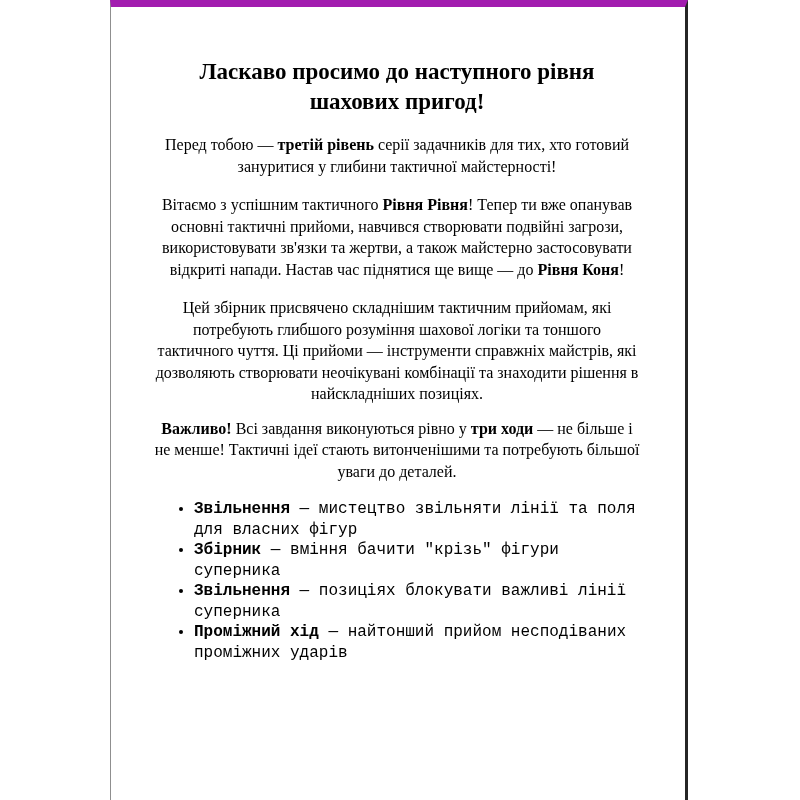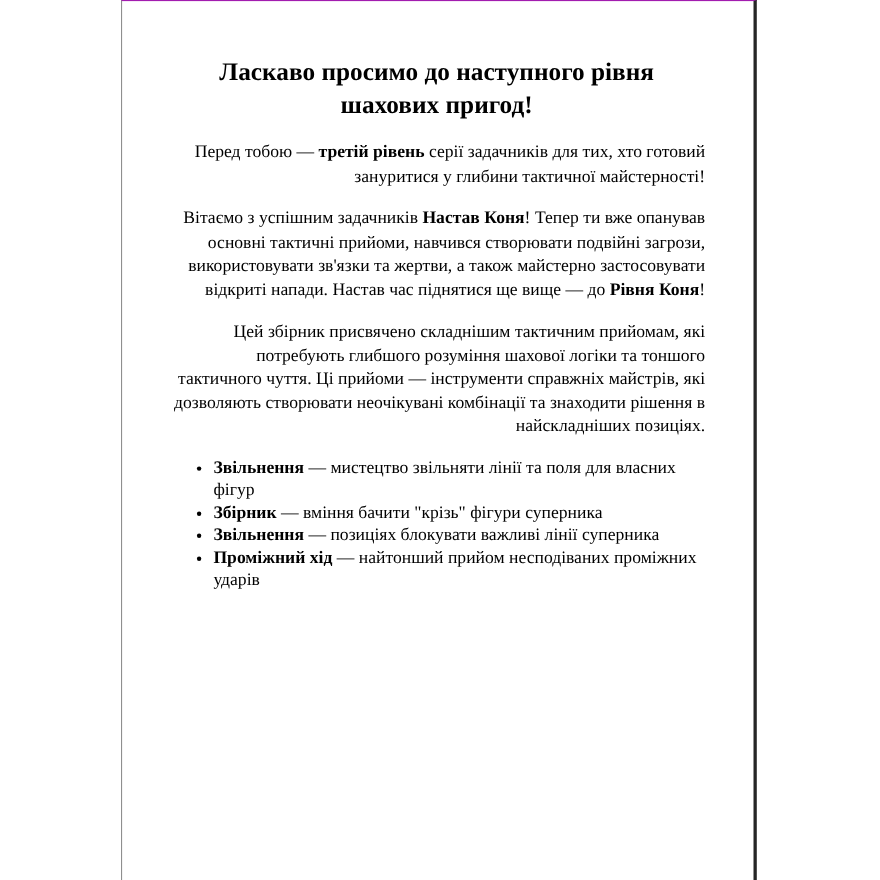--- a/index.html
+++ b/index.html
@@ -11,70 +11,72 @@
     color: #000000;
     overflow: hidden;
   }
   .page {
     position: absolute;
     left: 110px;
     top: 0;
     width: 578px;
     height: 800px;
     background: #ffffff;
-    border-top: 1px solid #a21caf;
+    border-top: 7px solid #a21caf;
     border-right: 3px solid #262626;
     border-left: 1px solid #8f8f8f;
     padding: 0 44px 0 42px;
   }
   .doc-title {
     margin-top: 50px;
     font-size: 23px;
     line-height: 30px;
     font-weight: bold;
     text-align: center;
   }
   p.body-par {
     margin-top: 17px;
     font-size: 16px;
     line-height: 21.5px;
-    text-align: right;
+    text-align: center;
   }
   p.body-par.tight { margin-top: 13px; }
   b { font-weight: bold; }
   .section-heading {
     margin-top: 21px;
     font-size: 23px;
     line-height: 30px;
     font-weight: bold;
     text-align: left;
   }
   ul.sections-list {
     margin-top: 17px;
     padding-left: 41px;
     list-style: disc outside;
   }
   ul.sections-list li {
     font-size: 16px;
     line-height: 20.5px;
+    font-family: Liberation Mono, monospace;
   }
 </style>
 </head>
 <body>
 
 <div class="page">
 
   <h1 class="doc-title">Ласкаво просимо до наступного рівня шахових пригод!</h1>
 
   <p class="body-par"><span>Перед тобою — </span><b>третій рівень</b><span> серії задачників для тих, хто готовий зануритися у глибини тактичної майстерності!</span></p>
 
-  <p class="body-par"><span>Вітаємо з успішним задачників </span><b>Настав Коня</b><span>! Тепер ти вже опанував основні тактичні прийоми, навчився створювати подвійні загрози, використовувати зв'язки та жертви, а також майстерно застосовувати відкриті напади. Настав час піднятися ще вище — до </span><b>Рівня Коня</b><span>!</span></p>
+  <p class="body-par"><span>Вітаємо з успішним тактичного </span><b>Рівня Рівня</b><span>! Тепер ти вже опанував основні тактичні прийоми, навчився створювати подвійні загрози, використовувати зв'язки та жертви, а також майстерно застосовувати відкриті напади. Настав час піднятися ще вище — до </span><b>Рівня Коня</b><span>!</span></p>
 
   <p class="body-par">Цей збірник присвячено складнішим тактичним прийомам, які потребують глибшого розуміння шахової логіки та тоншого тактичного чуття. Ці прийоми — інструменти справжніх майстрів, які дозволяють створювати неочікувані комбінації та знаходити рішення в найскладніших позиціях.</p>
 
+  <p class="body-par tight"><b>Важливо!</b><span> Всі завдання виконуються рівно у </span><b>три ходи</b><span> — не більше і не менше! Тактичні ідеї стають витонченішими та потребують більшої уваги до деталей.</span></p>
 
 
   <ul class="sections-list">
     <li><b>Звільнення</b><span> — мистецтво звільняти лінії та поля для власних фігур</span></li>
     <li><b>Збірник</b><span> — вміння бачити "крізь" фігури суперника</span></li>
     <li><b>Звільнення</b><span> — позиціях блокувати важливі лінії суперника</span></li>
     <li><b>Проміжний хід</b><span> — найтонший прийом несподіваних проміжних ударів</span></li>
   </ul>
 
 </div>

